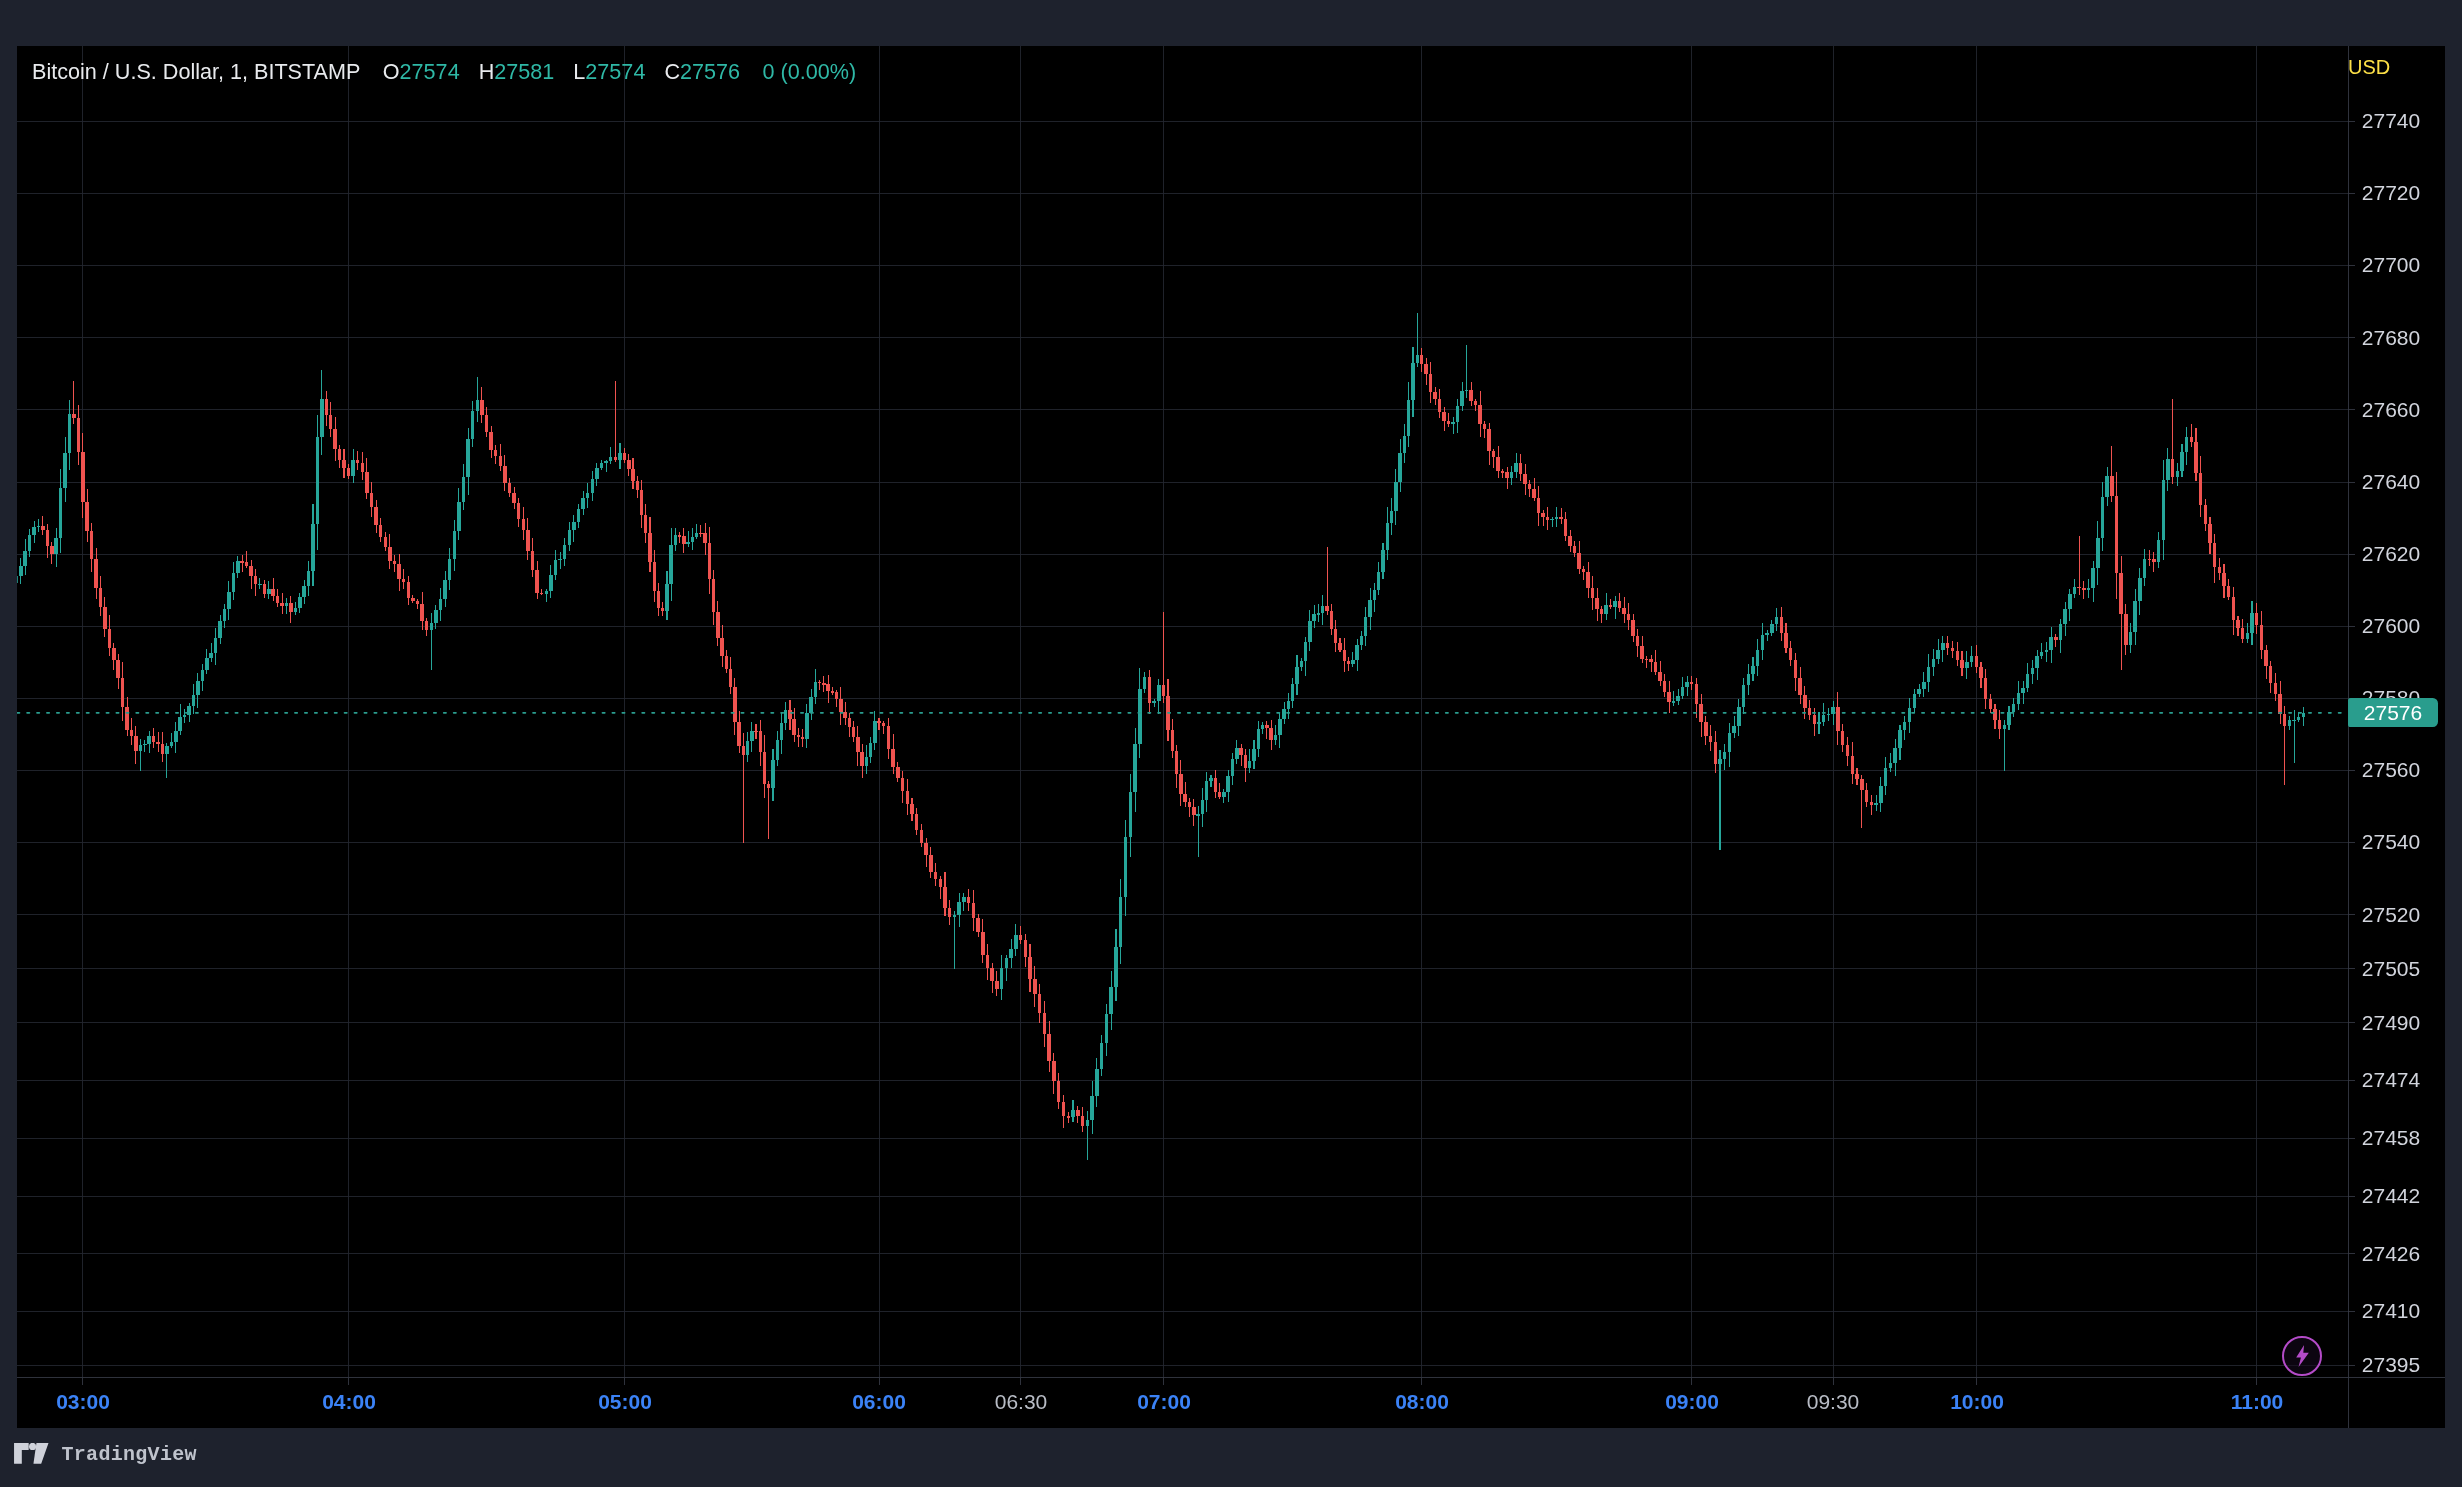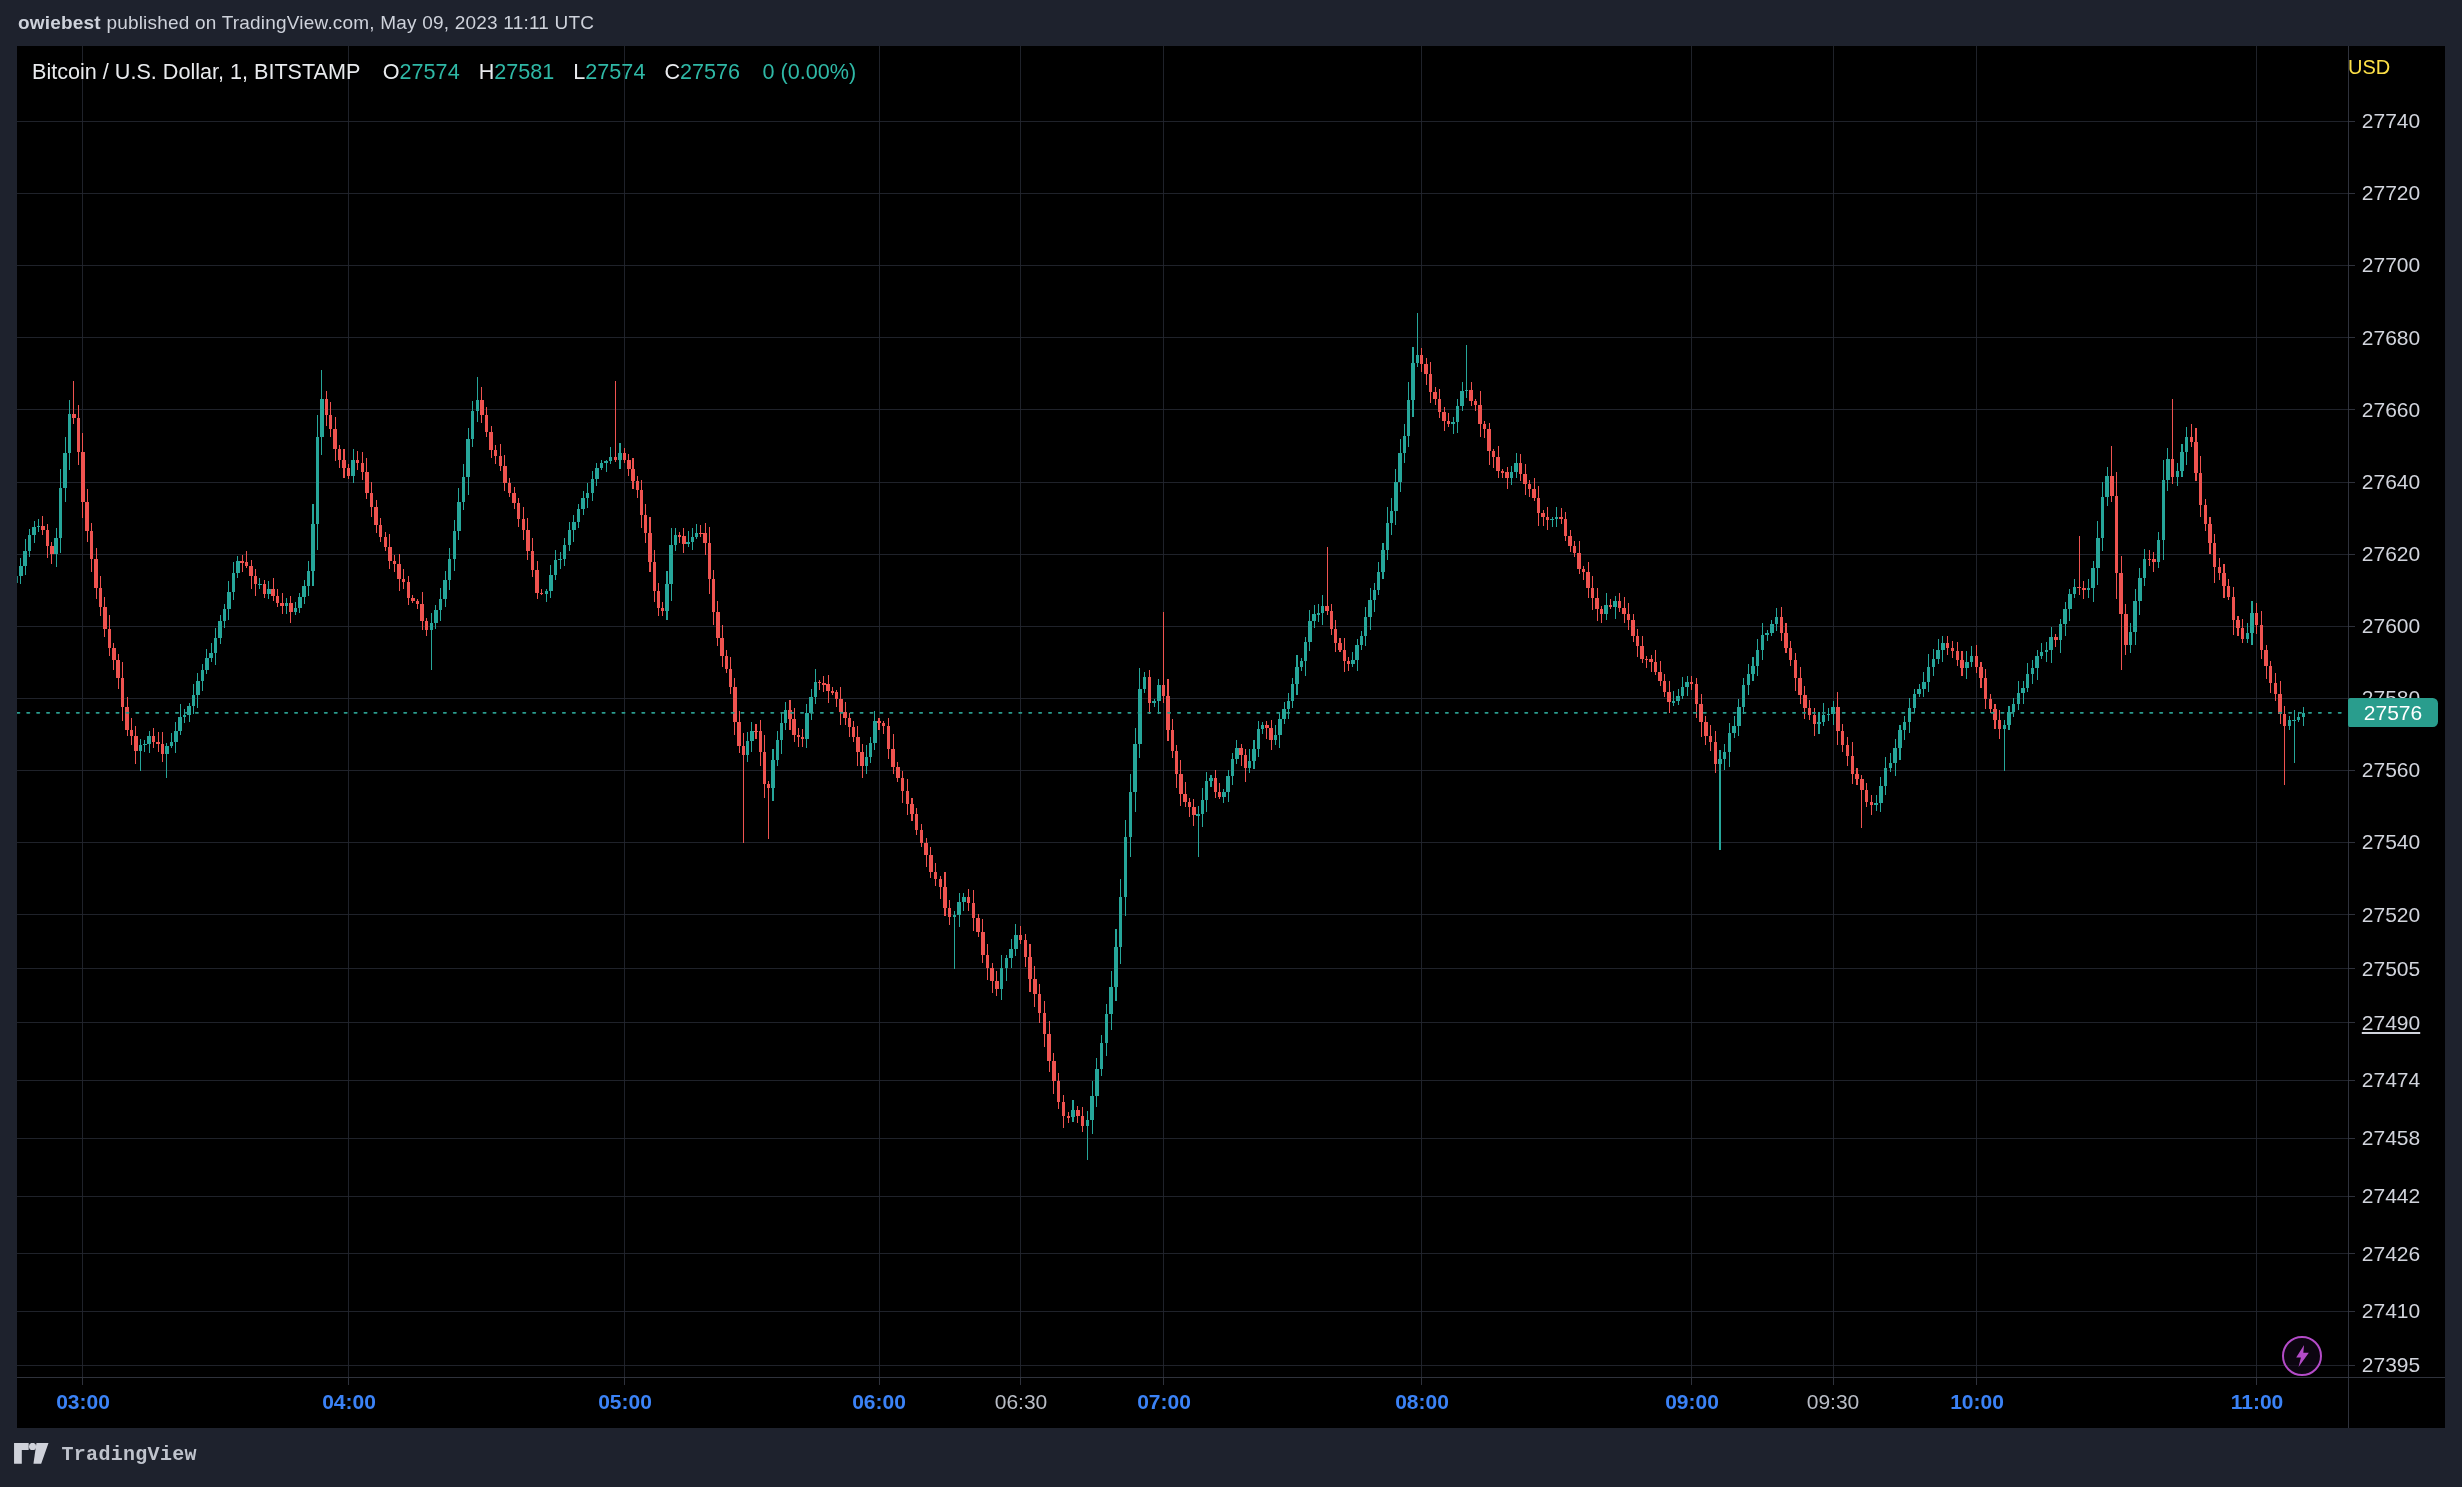--- a/index.html
+++ b/index.html
@@ -37,23 +37,20 @@
     display:flex;align-items:center;justify-content:center;cursor:pointer;z-index:6;}
   
   #watermark{position:absolute;left:14px;top:1443px;display:flex;align-items:center;gap:9.5px;cursor:pointer;font-family:Liberation Mono, monospace;}
   #watermark .wm-text{font-size:20px;font-weight:600;color:var(--wm-text,#bfc3cc);letter-spacing:0.3px;}
 </style>
 </head>
 <body>
 
 <div id="screen">
 
-  <div id="publish-bar">
-    <div class="txt"><span class="author">owiebest</span><span> published on TradingView.com, May 09, 2023 11:11 UTC</span></div>
-  </div>
 
   <div id="chart-black"></div>
   <svg id="chart-svg" width="2428" height="1382" viewBox="20 53 2814 1602">
     <defs>
       <clipPath id="plotClip">
           <rect x="20" y="53" width="2702" height="1544"></rect>
         </clipPath>
     </defs>
     <g id="grid-group">
         <line x1="96" y1="53" x2="96" y2="1597" stroke="#242731" stroke-width="1" shape-rendering="crispEdges"></line>
@@ -1163,21 +1160,21 @@
       <div class="price-label" style="top: 326px;">27680</div>
       <div class="price-label" style="top: 398px;">27660</div>
       <div class="price-label" style="top: 470px;">27640</div>
       <div class="price-label" style="top: 542px;">27620</div>
       <div class="price-label" style="top: 614px;">27600</div>
       <div class="price-label" style="top: 686px;">27580</div>
       <div class="price-label" style="top: 758px;">27560</div>
       <div class="price-label" style="top: 830px;">27540</div>
       <div class="price-label" style="top: 903px;">27520</div>
       <div class="price-label" style="top: 957px;">27505</div>
-      <div class="price-label" style="top: 1011px; text-decoration: underline;">27490</div>
+      <div class="price-label" style="top: 1011px;">27490</div>
       <div class="price-label" style="top: 1068px;">27474</div>
       <div class="price-label" style="top: 1126px;">27458</div>
       <div class="price-label" style="top: 1184px;">27442</div>
       <div class="price-label" style="top: 1242px;">27426</div>
       <div class="price-label" style="top: 1299px;">27410</div>
       <div class="price-label" style="top: 1353px;">27395</div>
     </div>
   <div id="price-badge" style="top: 698px;">27576</div>
 
   <div id="time-labels">

